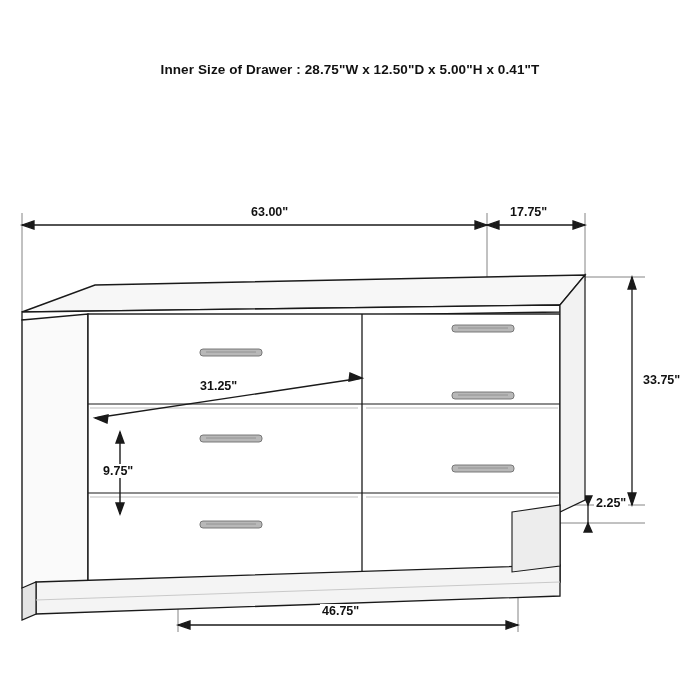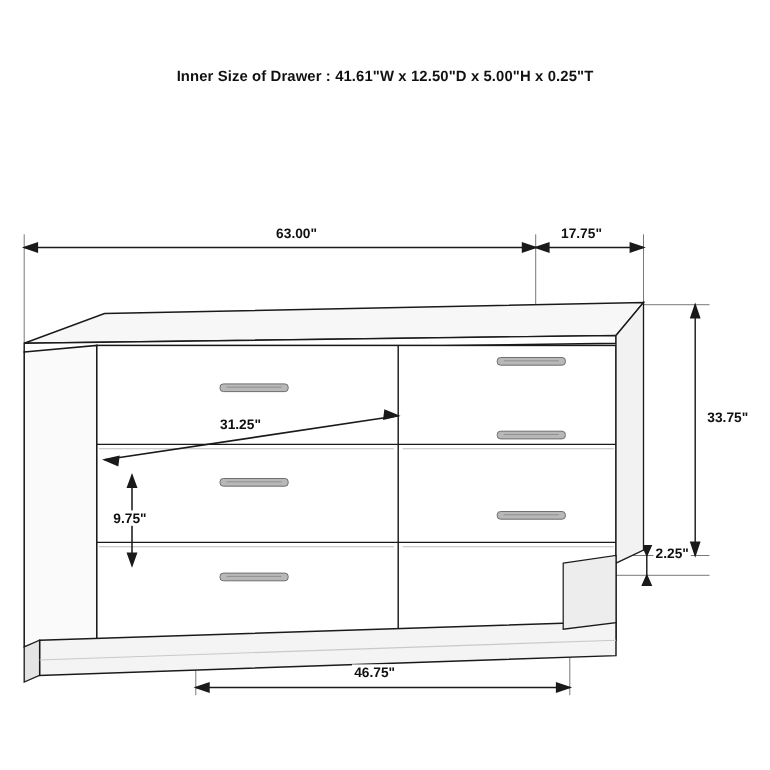--- a/index.html
+++ b/index.html
@@ -47,21 +47,21 @@
     white-space: nowrap;
     background: #ffffff;
     padding: 0 2px;
   }
 </style>
 </head>
 <body>
 
 <div id="stage">
 
-  <div class="title">Inner Size of Drawer : 41.61"W x 12.50"D x 5.00"H x 0.25"T</div>
+  <div class="title">Inner Size of Drawer : 28.75"W x 12.50"D x 5.00"H x 0.41"T</div>
 
   <svg class="diagram" viewBox="0 0 700 700">
 
     <g stroke="#777777" stroke-width="0.9" fill="none">
 
       <line x1="22" y1="213" x2="22" y2="312"></line>
 
       <line x1="487" y1="213" x2="487" y2="285"></line>
 
       <line x1="585" y1="213" x2="585" y2="281"></line>

